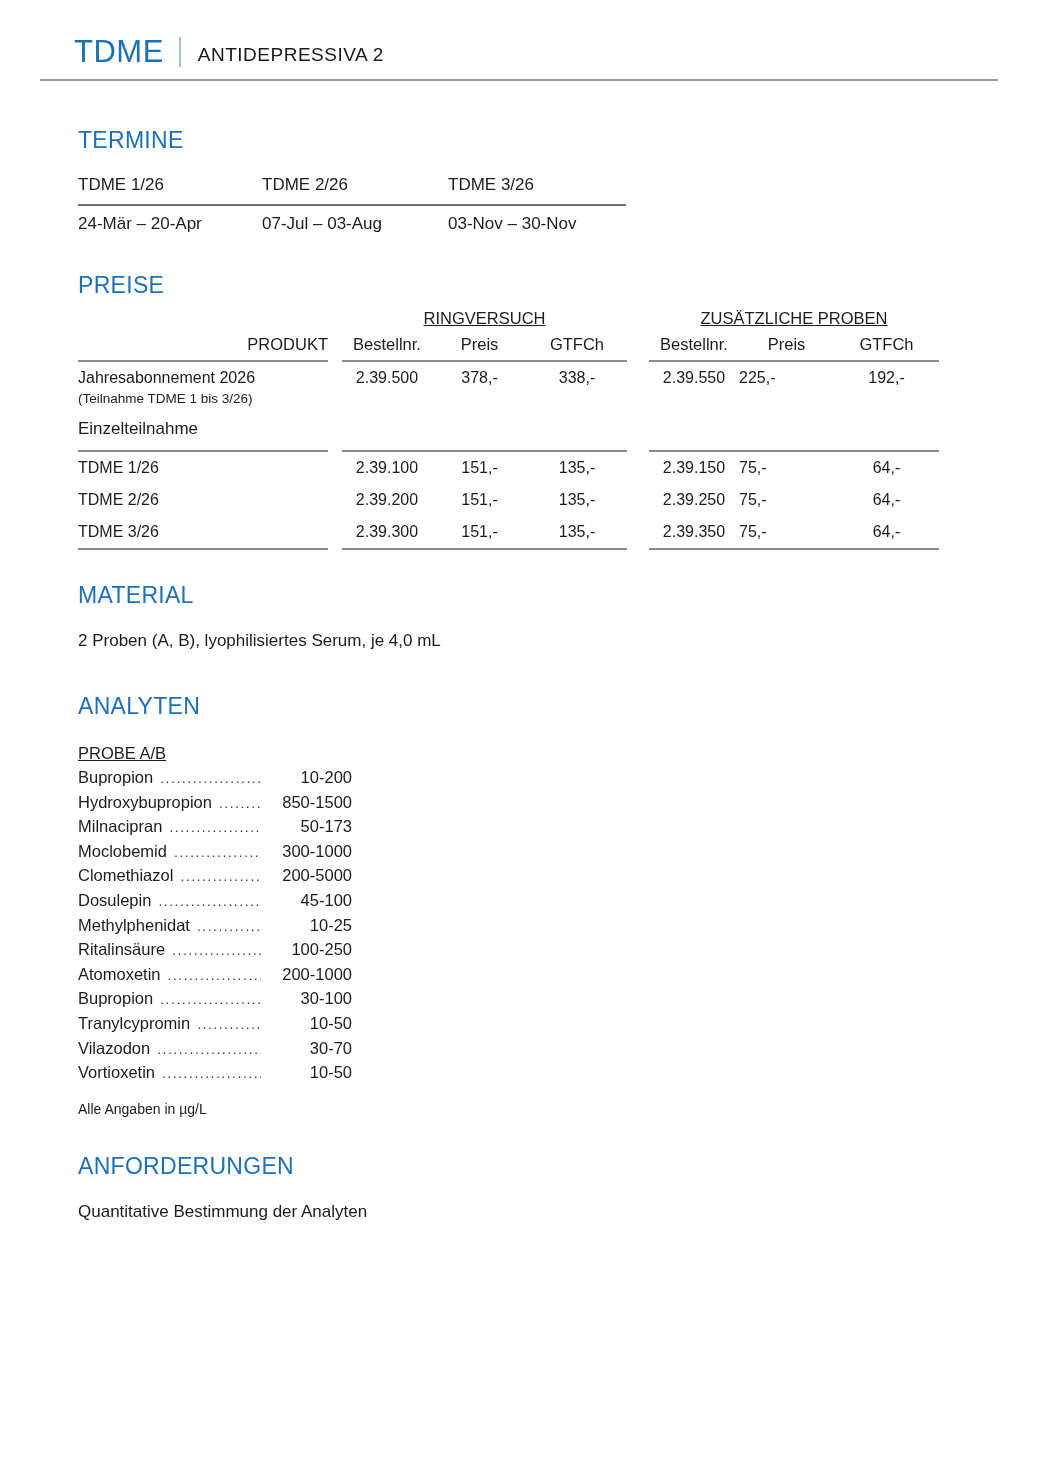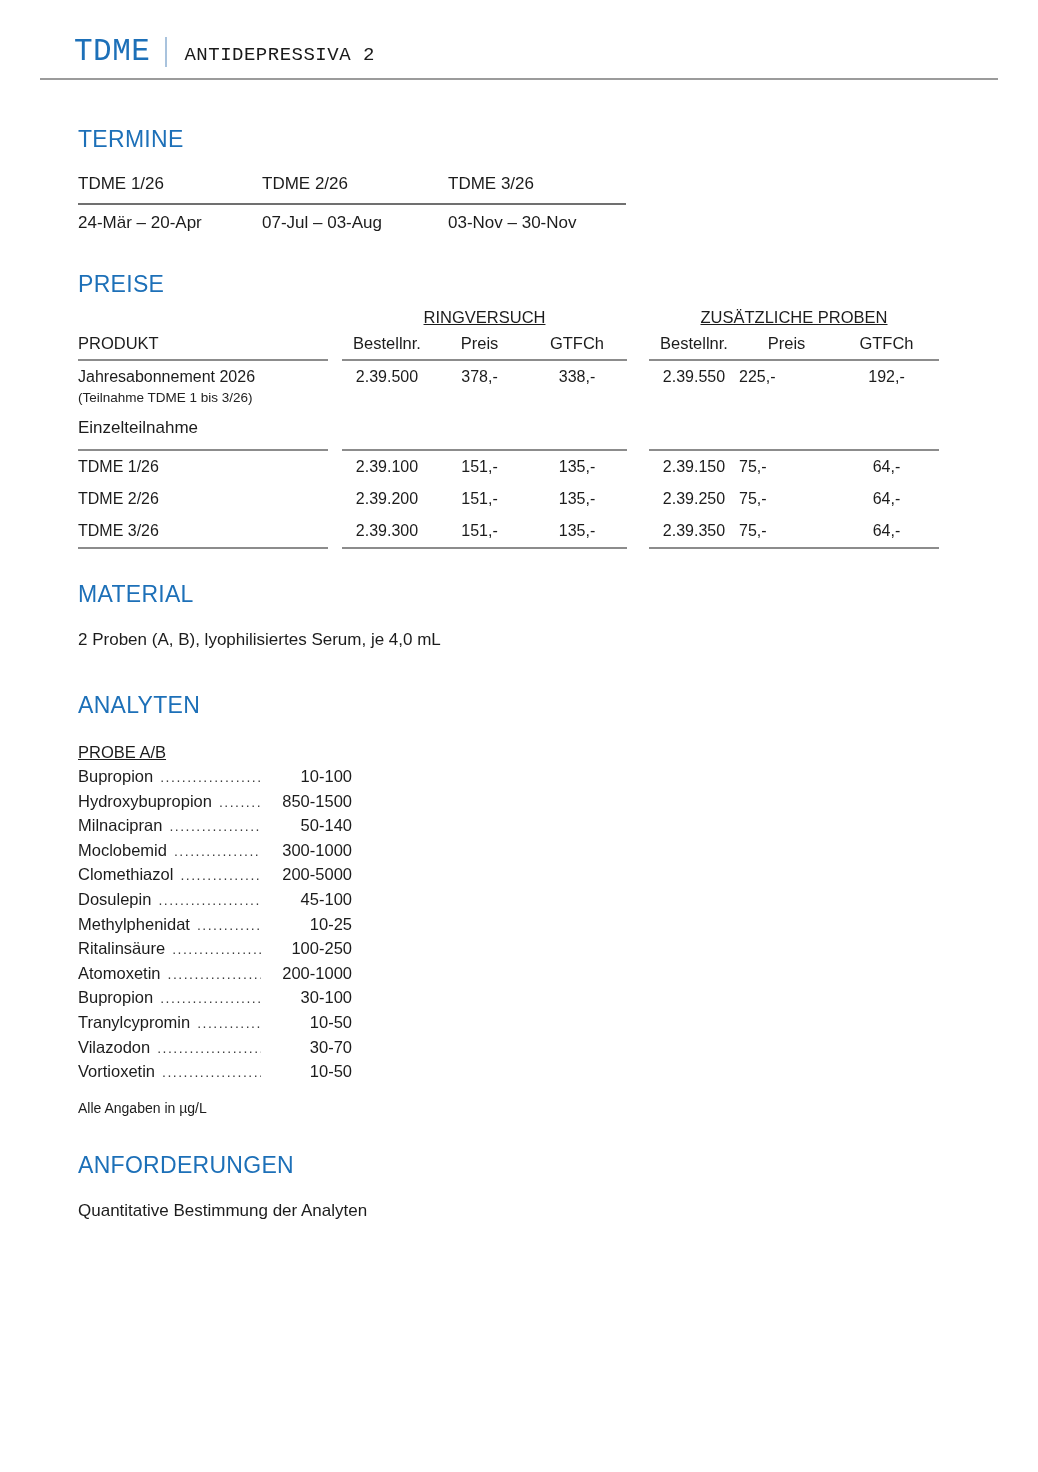--- a/index.html
+++ b/index.html
@@ -5,21 +5,21 @@
   html,body{margin:0;padding:0;background:#ffffff;}
   body{
     width:1038px;height:1472px;
     font-family:"Liberation Sans", sans-serif;
     color:#1c1c1c;
     -webkit-font-smoothing:antialiased;
   }
   .page{position:relative;width:1038px;height:1472px;overflow:hidden;background:#fff;}
 
   
-  .hdr{padding:34px 40px 0 74px;display:flex;align-items:center;font-family:Liberation Mono, monospace;}
+  .hdr{padding:34px 40px 0 74px;display:flex;align-items:center;}
   .brand{font-size:31px;color:#1d70b8;letter-spacing:0.5px;}
   .hdr-sep{display:inline-block;width:2px;height:30px;background:#a9c3dd;margin:0 17px 0 15px;}
   .doc-title{font-size:19px;color:#1a1a1a;letter-spacing:0.5px;padding-top:6px;}
   .top-rule{margin:9px 40px 0 40px;border-top:2px solid #9b9b9b;height:0;}
 
   .content{padding-left:78px;padding-right:40px;}
 
   h2.sec{font-size:23px;font-weight:normal;color:#1d70b8;margin:0;letter-spacing:0.3px;}
 
   
@@ -28,21 +28,21 @@
   .termine-grid .th{padding:0 0 9px 0;border-bottom:2px solid #707070;}
   .termine-grid .td{padding:8px 0 0 0;}
 
   
   .sec-preise{margin-top:38px;}
   .ptable{margin-top:8px;font-size:16px;}
   .prow{display:grid;grid-template-columns:250px 14px 90px 95px 100px 22px 90px 95px 105px;align-items:baseline;}
   .pgrp .g1{grid-column:3 / span 3;text-align:center;text-decoration:underline;font-size:16.5px;padding:2px 0 7px 0;}
   .pgrp .g2{grid-column:7 / span 3;text-align:center;text-decoration:underline;font-size:16.5px;padding:2px 0 7px 0;}
   .phdr span{padding-bottom:6px;font-size:16.5px;}
-  .phdr .c-produkt{grid-column:1;}
+  .phdr .c-produkt{grid-column:1;text-align:right;}
   .phdr .h1a{grid-column:3;text-align:center;}
   .phdr .h1b{grid-column:4;text-align:center;}
   .phdr .h1c{grid-column:5;text-align:center;}
   .phdr .h2a{grid-column:7;text-align:center;}
   .phdr .h2b{grid-column:8;text-align:center;}
   .phdr .h2c{grid-column:9;text-align:center;}
   .prule span{border-top:2px solid #8c8c8c;height:0;display:block;}
   .prule .ra{grid-column:1;}
   .prule .rb{grid-column:3 / span 3;}
   .prule .rc{grid-column:7 / span 3;}
@@ -185,31 +185,31 @@
       <div class="body-text">2 Proben (A, B), lyophilisiertes Serum, je 4,0 mL</div>
     </div>
 
     <div class="sec-analyten">
       <h2 class="sec">ANALYTEN</h2>
       <div class="probe-label">PROBE A/B</div>
       <div class="alist">
         <div class="arow">
             <span class="aname">Bupropion</span>
             <span class="dots"></span>
-            <span class="arange">10-100</span>
+            <span class="arange">10-200</span>
           </div>
         <div class="arow">
             <span class="aname">Hydroxybupropion</span>
             <span class="dots"></span>
             <span class="arange">850-1500</span>
           </div>
         <div class="arow">
             <span class="aname">Milnacipran</span>
             <span class="dots"></span>
-            <span class="arange">50-140</span>
+            <span class="arange">50-173</span>
           </div>
         <div class="arow">
             <span class="aname">Moclobemid</span>
             <span class="dots"></span>
             <span class="arange">300-1000</span>
           </div>
         <div class="arow">
             <span class="aname">Clomethiazol</span>
             <span class="dots"></span>
             <span class="arange">200-5000</span>

